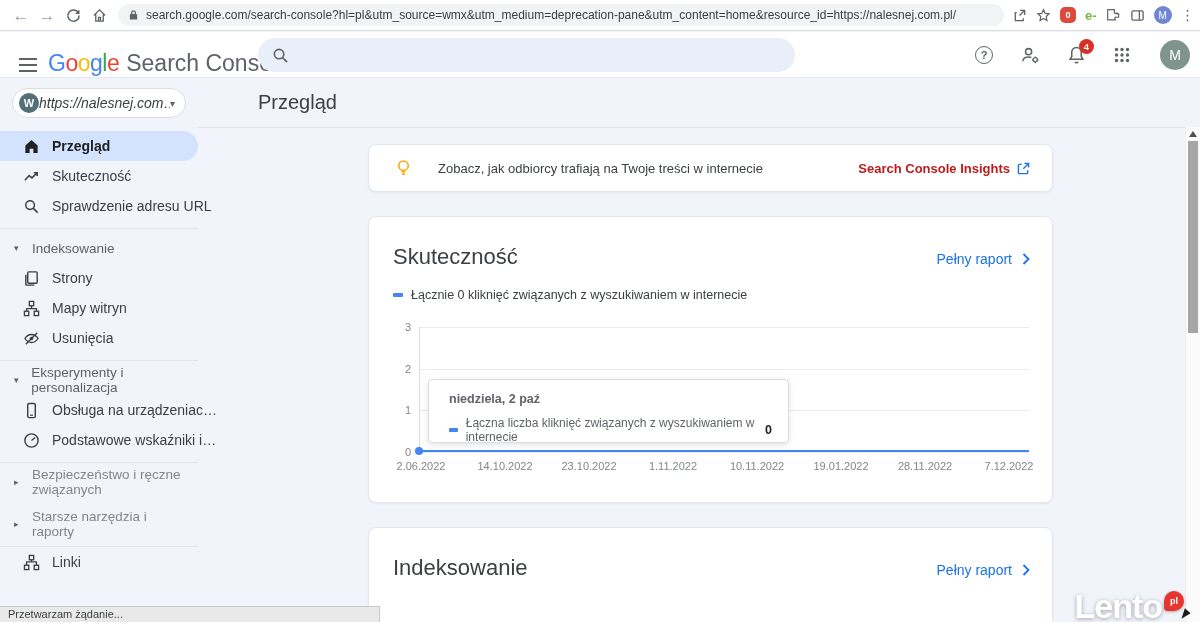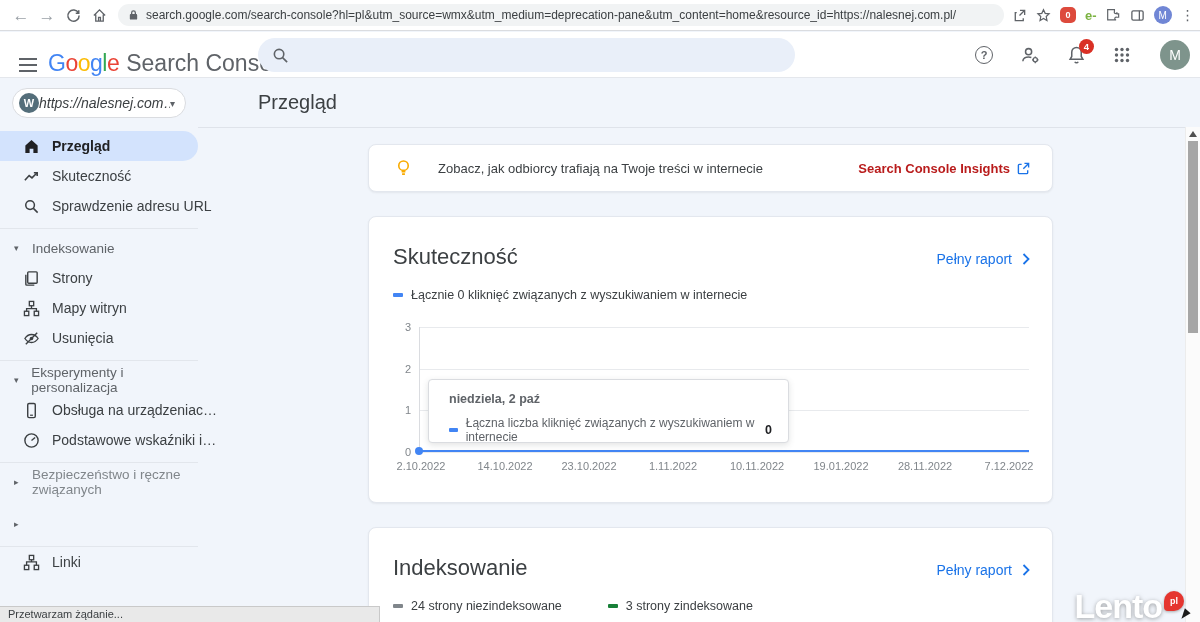--- a/index.html
+++ b/index.html
@@ -323,20 +323,21 @@
     </div>
 
     <div class="side-divider"></div>
 
     <div class="sec-header sec-collapsed">
       <span class="sec-caret">▸</span>
       <span class="sec-label">Bezpieczeństwo i ręczne związanych</span>
     </div>
     <div class="sec-header sec-collapsed sec-single">
       <span class="sec-caret">▸</span>
+      <span class="sec-label">Starsze narzędzia i raporty</span>
     </div>
 
     <div class="side-divider"></div>
 
     <div class="nav-item">
       <span class="ni-icon">
         <svg width="17" height="17" viewBox="0 0 18 18">
             <rect x="6.7" y="1.5" width="4.6" height="4.6" fill="none" stroke="#3c4043" stroke-width="1.4"></rect>
             <rect x="1.5" y="11.9" width="4.6" height="4.6" fill="none" stroke="#3c4043" stroke-width="1.4"></rect>
             <rect x="11.9" y="11.9" width="4.6" height="4.6" fill="none" stroke="#3c4043" stroke-width="1.4"></rect>
@@ -394,21 +395,21 @@
       <div class="gridline" style="top:193px"></div>
       <div class="gridline" style="top:235px"></div>
       <div class="ytick" style="top:104px">3</div>
       <div class="ytick" style="top:146px">2</div>
       <div class="ytick" style="top:187px">1</div>
       <div class="ytick" style="top:229px">0</div>
       <div class="axis-v"></div>
       <div class="zero-line"></div>
       <div class="zero-dot"></div>
       <div class="xlabels">
-        <span>2.10.2022</span>
+        <span>2.06.2022</span>
           <span>14.10.2022</span>
           <span>23.10.2022</span>
           <span>1.11.2022</span>
           <span>10.11.2022</span>
           <span>19.01.2022</span>
           <span>28.11.2022</span>
           <span>7.12.2022</span>
       </div>
       <div class="tooltip">
         <div class="tt-date">niedziela, 2 paź</div>
@@ -424,30 +425,20 @@
   <div class="card index-card">
     <div class="card-title">Indeksowanie</div>
     <div class="report-link">
       <span>Pełny raport</span>
       <span>
         <svg width="8" height="12" viewBox="0 0 8 12">
             <path d="M1.5 1l5 5-5 5" fill="none" stroke="#1a73e8" stroke-width="1.8"></path>
           </svg>
       </span>
     </div>
-    <div class="legend-row">
-      <div class="legend-item">
-        <span class="dash" style="background:#80868b"></span>
-        <span class="legend-text">24 strony niezindeksowane</span>
-      </div>
-      <div class="legend-item">
-        <span class="dash" style="background:#188038"></span>
-        <span class="legend-text">3 strony zindeksowane</span>
-      </div>
-    </div>
   </div>
 </div>
 
 <div class="scrollbar">
   <div class="sb-arrow"></div>
   <div class="sb-thumb"></div>
 </div>
 
 <div class="status-bar">Przetwarzam żądanie...</div>
 

